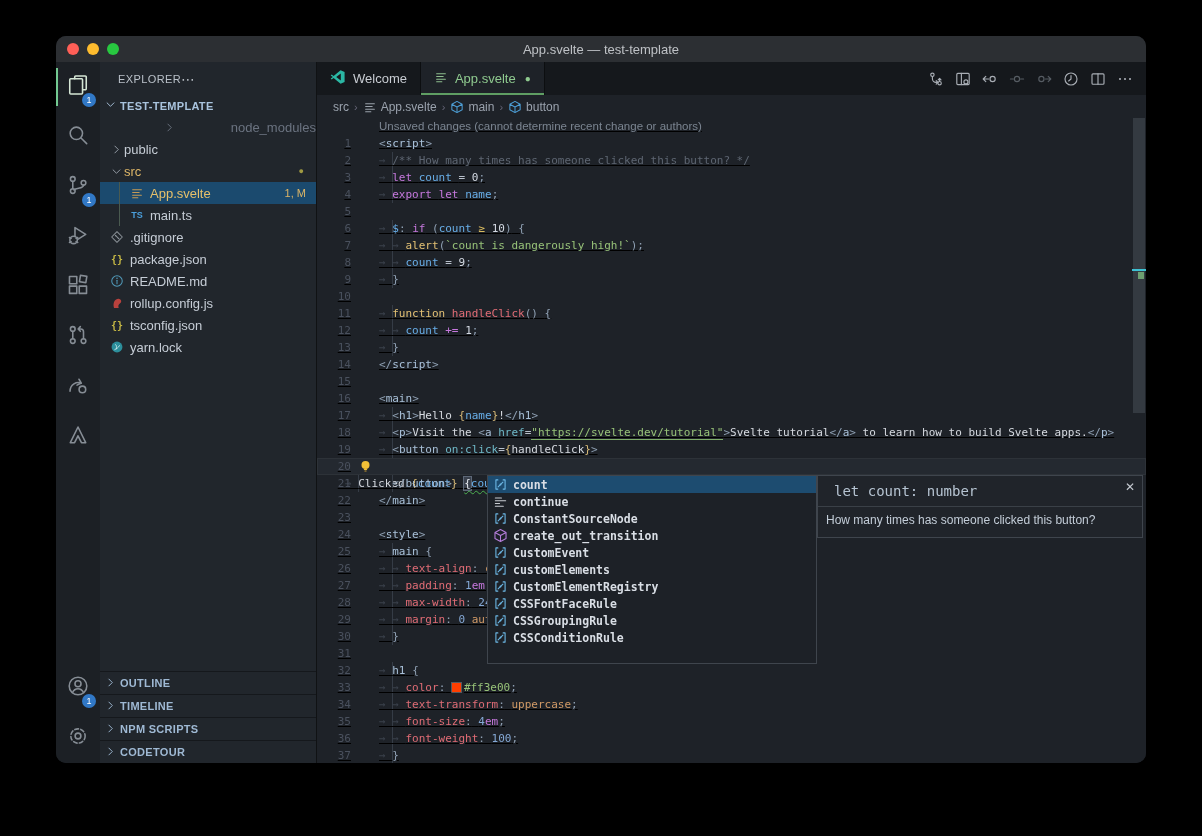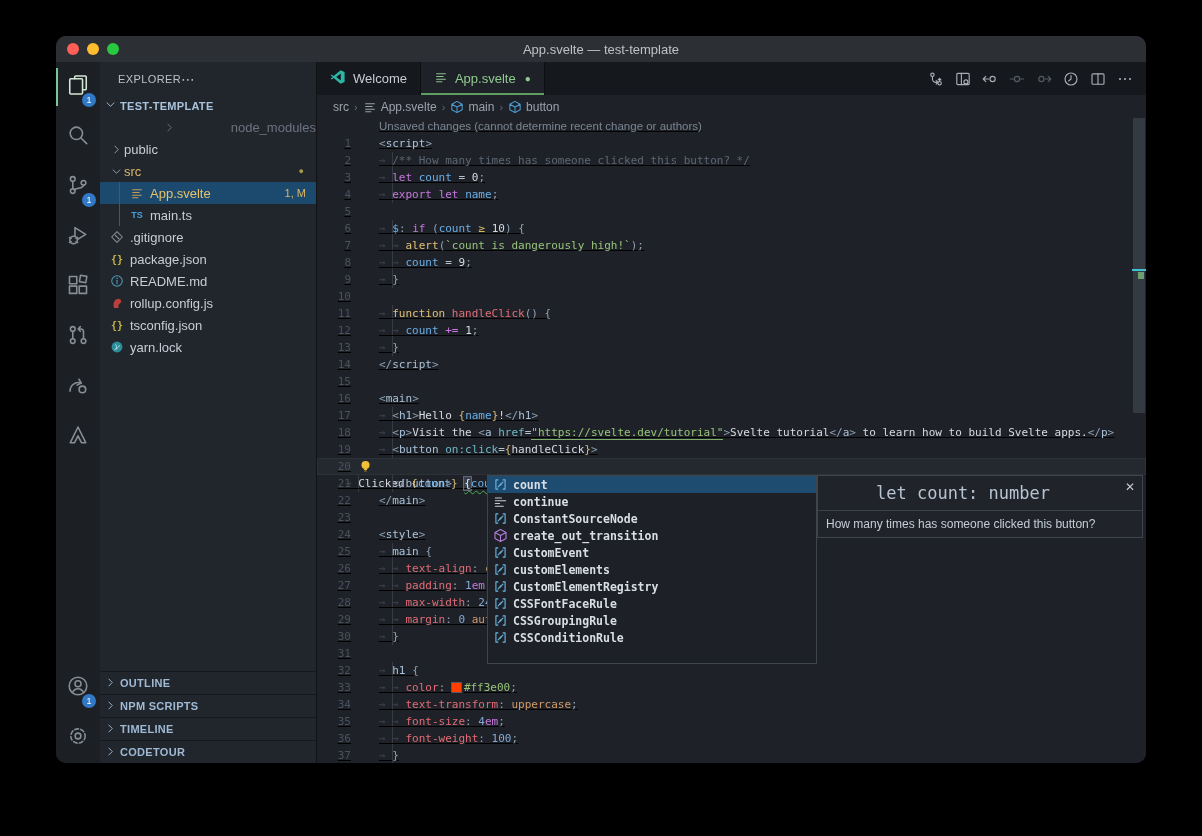--- a/index.html
+++ b/index.html
@@ -80,21 +80,21 @@
   
   .swidget{position:absolute;left:170px;top:357px;width:330px;height:189px;background:#1d2127;
     border:1px solid #3f454d;box-sizing:border-box;z-index:5;}
   .srow{height:17px;display:flex;align-items:center;gap:5px;padding-left:4px;
     font-family:"DejaVu Sans Mono",monospace;font-size:11.5px;font-weight:bold;color:#d9dee5;}
   .srow.selected{background:#1d4c70;}
   .sicon{width:16px;height:16px;display:flex;align-items:center;justify-content:center;flex:none;}
   
   .sdetails{position:absolute;left:500px;top:357px;width:326px;height:63px;background:#20242a;
     border:1px solid #3f454d;box-sizing:border-box;z-index:6;}
-  .sig{font-family:"DejaVu Sans Mono",monospace;font-size:17px;color:#b6c4d2;padding:7px 24px 7px 16px;margin-left:42px;}
+  .sig{font-family:"DejaVu Sans Mono",monospace;font-size:14px;color:#b6c4d2;padding:7px 24px 7px 16px;}
   .sdoc{font-size:12px;color:#c3cdd8;padding:6px 8px;border-top:1px solid #3a4047;}
   .sclose{position:absolute;right:7px;top:4px;color:#c5cad1;font-size:12px;cursor:pointer;}
   
   .scrollbar{position:absolute;right:0;top:0;width:14px;height:100%;z-index:7;}
   .slider{position:absolute;left:1px;right:1px;top:0;height:295px;background:rgba(121,130,140,.25);}
   .mk-cursor{position:absolute;left:0;right:0;top:151px;height:2px;background:#3ec1d3;}
   .mk-change{position:absolute;right:2px;top:154px;width:6px;height:7px;background:#6d9e70;}
 </style>
 </head>
 <body>
@@ -307,27 +307,27 @@
             <div class="sec">
               <span><svg width="13" height="13" viewBox="0 0 16 16" fill="none" xmlns="http://www.w3.org/2000/svg">
                   <path d="M6 3.8L10.2 8 6 12.2" stroke="#9fb9d4" stroke-width="1.15" stroke-linecap="round" stroke-linejoin="round"></path>
                 </svg></span>
               <span>OUTLINE</span>
             </div>
             <div class="sec">
               <span><svg width="13" height="13" viewBox="0 0 16 16" fill="none" xmlns="http://www.w3.org/2000/svg">
                   <path d="M6 3.8L10.2 8 6 12.2" stroke="#9fb9d4" stroke-width="1.15" stroke-linecap="round" stroke-linejoin="round"></path>
                 </svg></span>
-              <span>NPM SCRIPTS</span>
+              <span>TIMELINE</span>
             </div>
             <div class="sec">
               <span><svg width="13" height="13" viewBox="0 0 16 16" fill="none" xmlns="http://www.w3.org/2000/svg">
                   <path d="M6 3.8L10.2 8 6 12.2" stroke="#9fb9d4" stroke-width="1.15" stroke-linecap="round" stroke-linejoin="round"></path>
                 </svg></span>
-              <span>TIMELINE</span>
+              <span>NPM SCRIPTS</span>
             </div>
             <div class="sec">
               <span><svg width="13" height="13" viewBox="0 0 16 16" fill="none" xmlns="http://www.w3.org/2000/svg">
                   <path d="M6 3.8L10.2 8 6 12.2" stroke="#9fb9d4" stroke-width="1.15" stroke-linecap="round" stroke-linejoin="round"></path>
                 </svg></span>
               <span>CODETOUR</span>
             </div>
           </div>
       </div>
 

